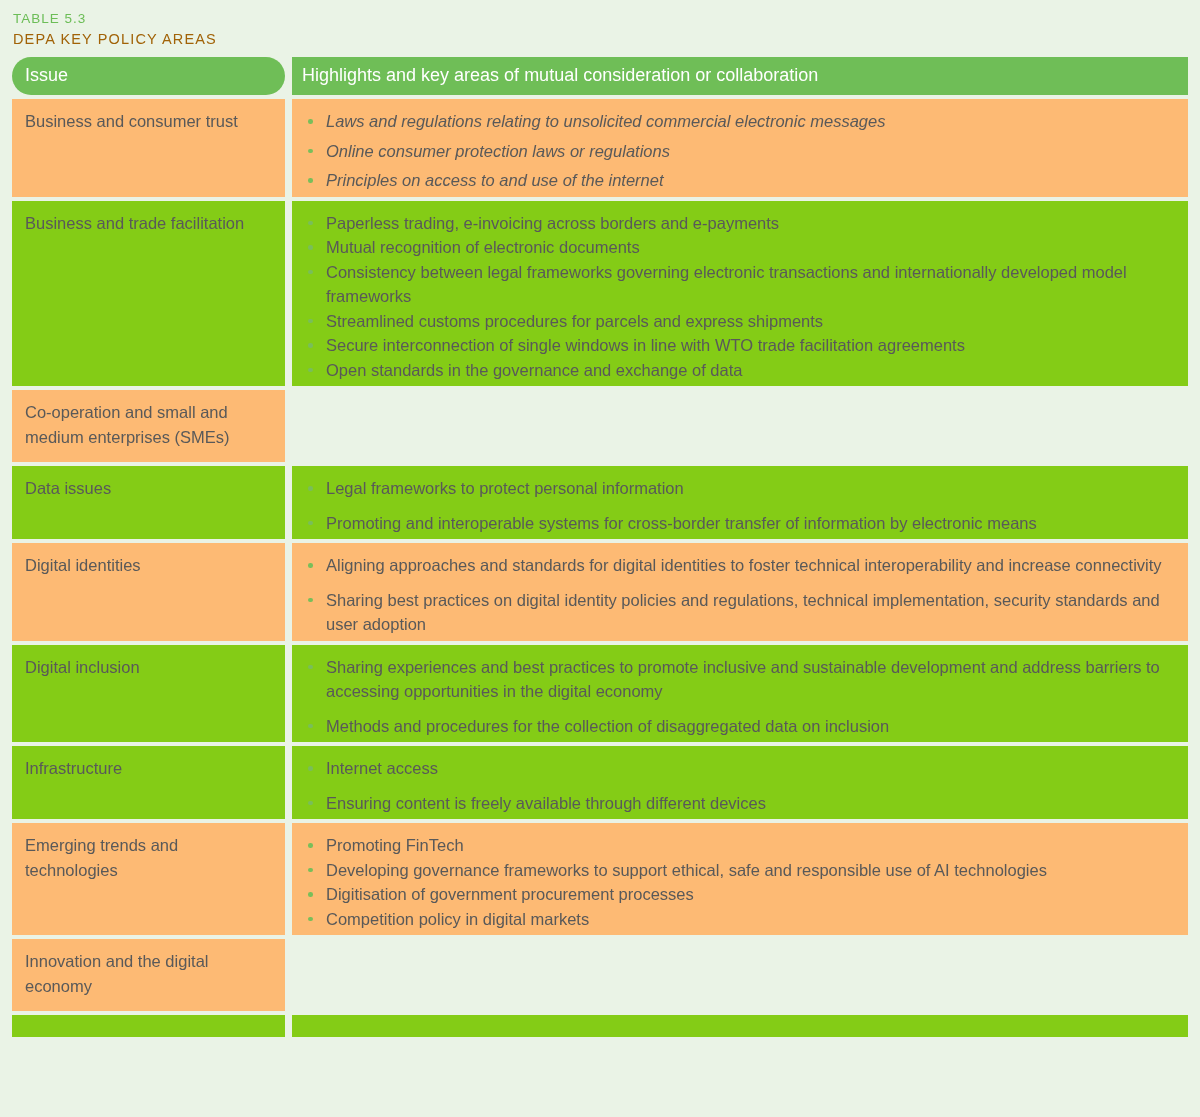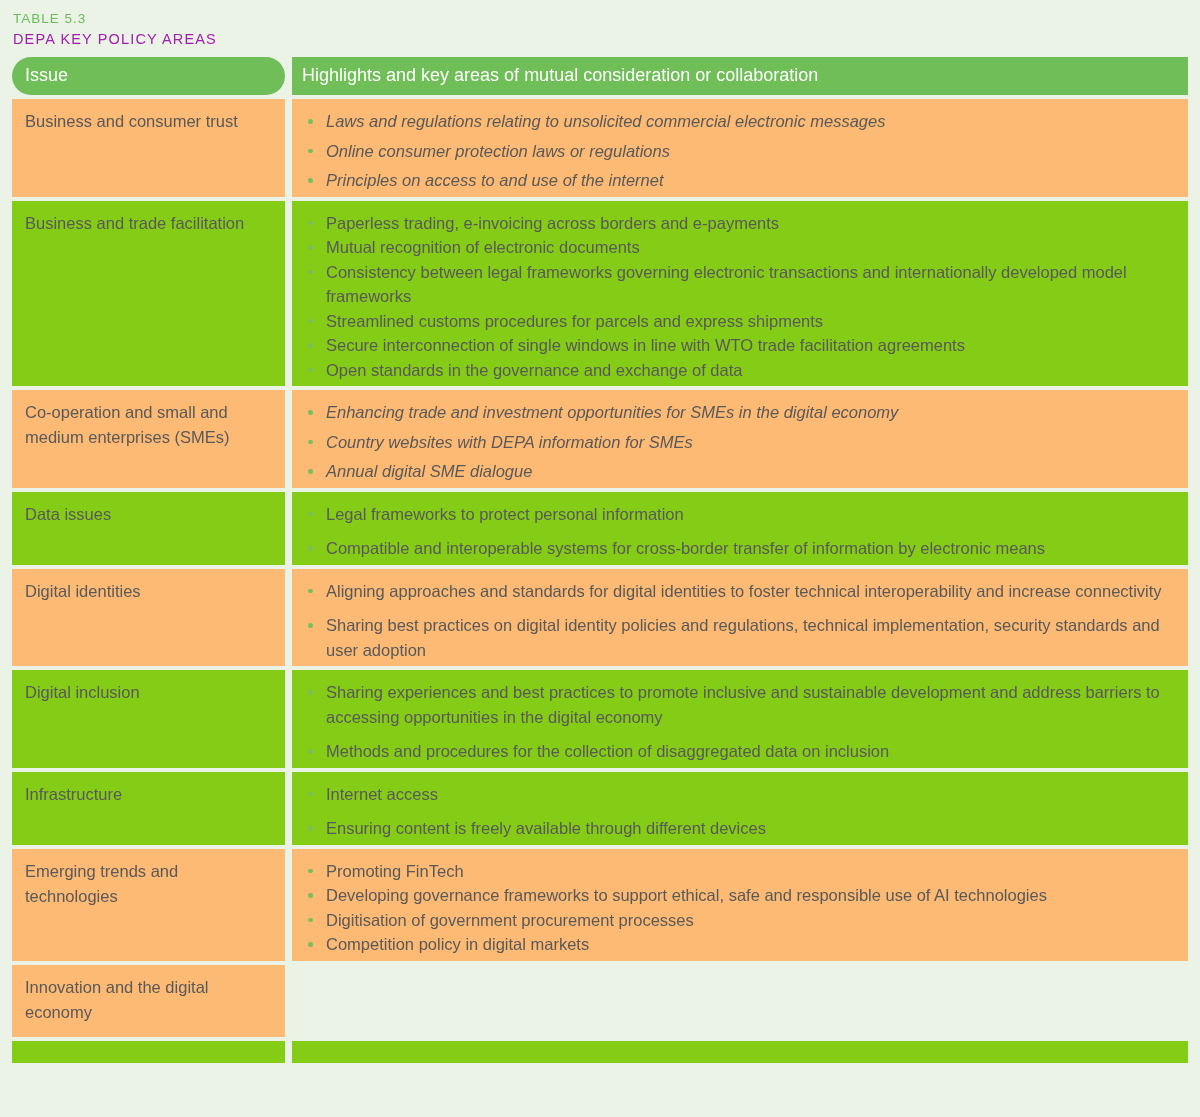--- a/index.html
+++ b/index.html
@@ -29,21 +29,21 @@
     padding-left: 1px;
   }
   .caption-number {
     color: #6cbd57;
     font-size: 13.5px;
     letter-spacing: 1.0px;
     line-height: 18px;
     font-weight: 400;
   }
   .caption-title {
-    color: #a21caf;
+    color: #a16207;
     font-size: 14.5px;
     letter-spacing: 1.15px;
     line-height: 20px;
     font-weight: 400;
     padding-top: 1px;
   }
 
   
   .table {
     margin-top: 8px;
@@ -186,37 +186,30 @@
               <li>Secure interconnection of single windows in line with WTO trade facilitation agreements</li>
               <li>Open standards in the governance and exchange of data</li>
             </ul>
           </div>
         </div>
         <div class="trow shade-dark">
           <div class="cell-issue">
             <div class="issue-text">Co-operation and small and medium enterprises (SMEs)</div>
           </div>
           <div class="cell-gap"></div>
-          <div class="cell-detail">
-            <ul class="bullets medium">
-              <li>Enhancing trade and investment opportunities for SMEs in the digital economy</li>
-              <li>Country websites with DEPA information for SMEs</li>
-              <li>Annual digital SME dialogue</li>
-            </ul>
-          </div>
         </div>
         <div class="trow shade-light">
           <div class="cell-issue">
             <div class="issue-text">Data issues</div>
           </div>
           <div class="cell-gap"></div>
           <div class="cell-detail">
             <ul class="bullets loose">
               <li>Legal frameworks to protect personal information</li>
-              <li>Compatible and interoperable systems for cross-border transfer of information by electronic means</li>
+              <li>Promoting and interoperable systems for cross-border transfer of information by electronic means</li>
             </ul>
           </div>
         </div>
         <div class="trow shade-dark">
           <div class="cell-issue">
             <div class="issue-text">Digital identities</div>
           </div>
           <div class="cell-gap"></div>
           <div class="cell-detail">
             <ul class="bullets loose">

